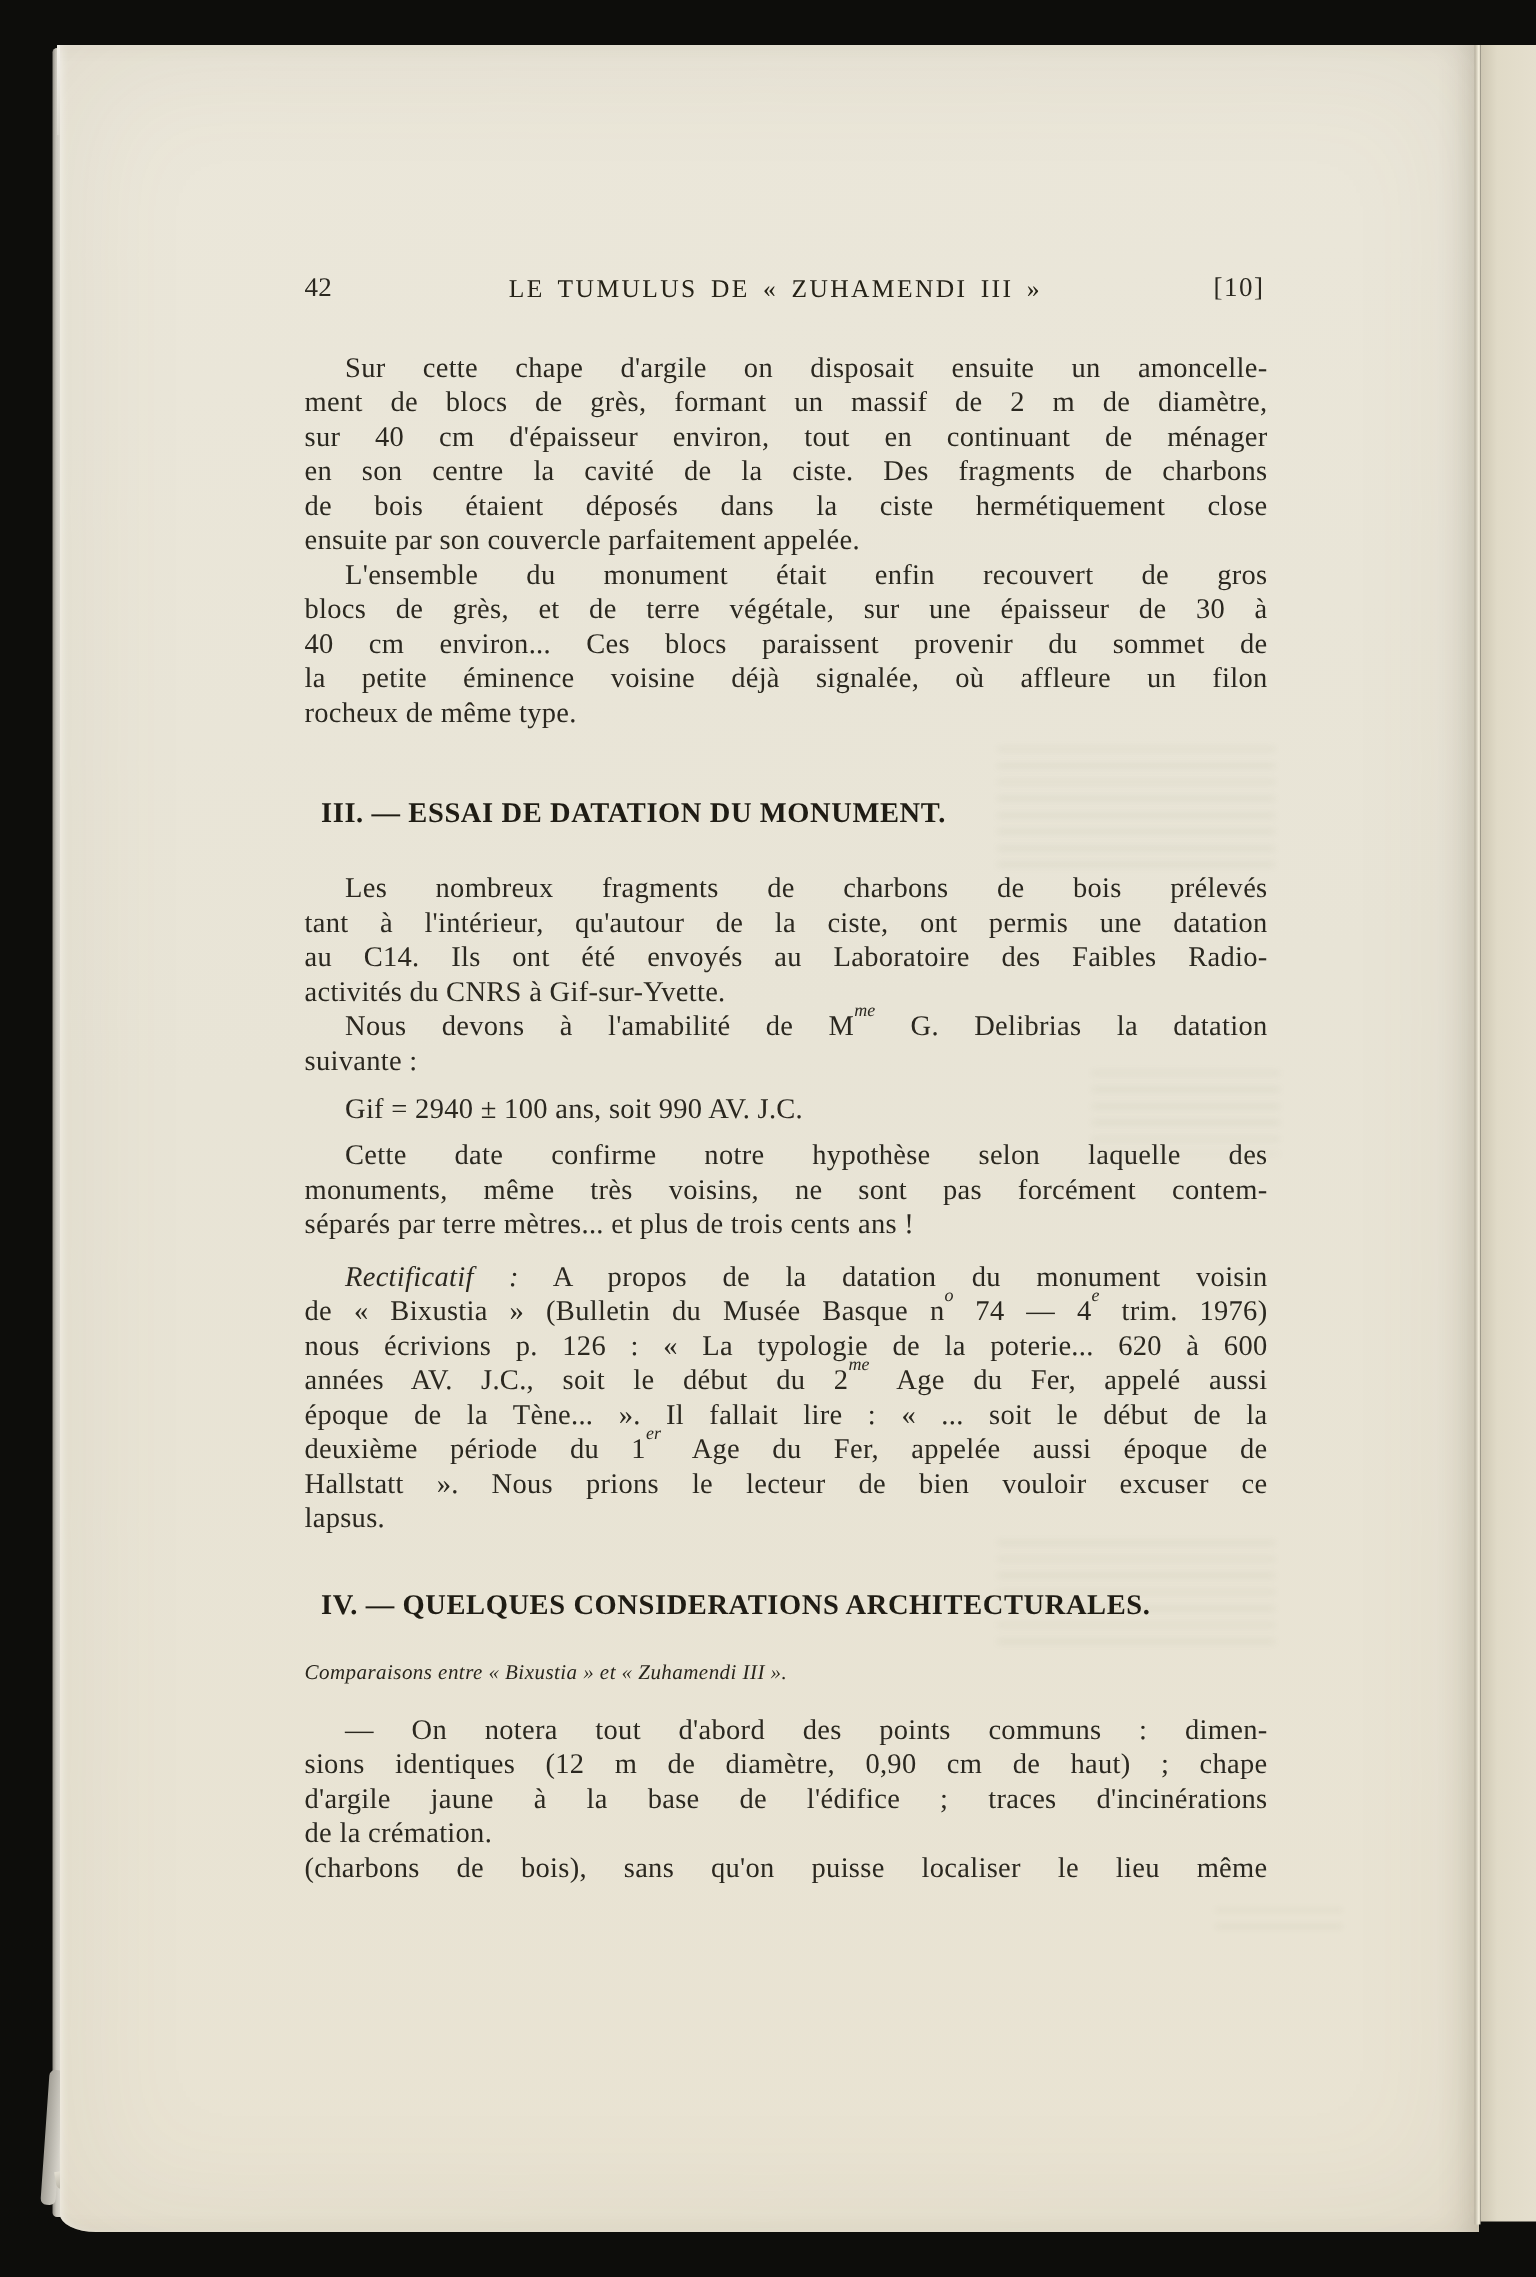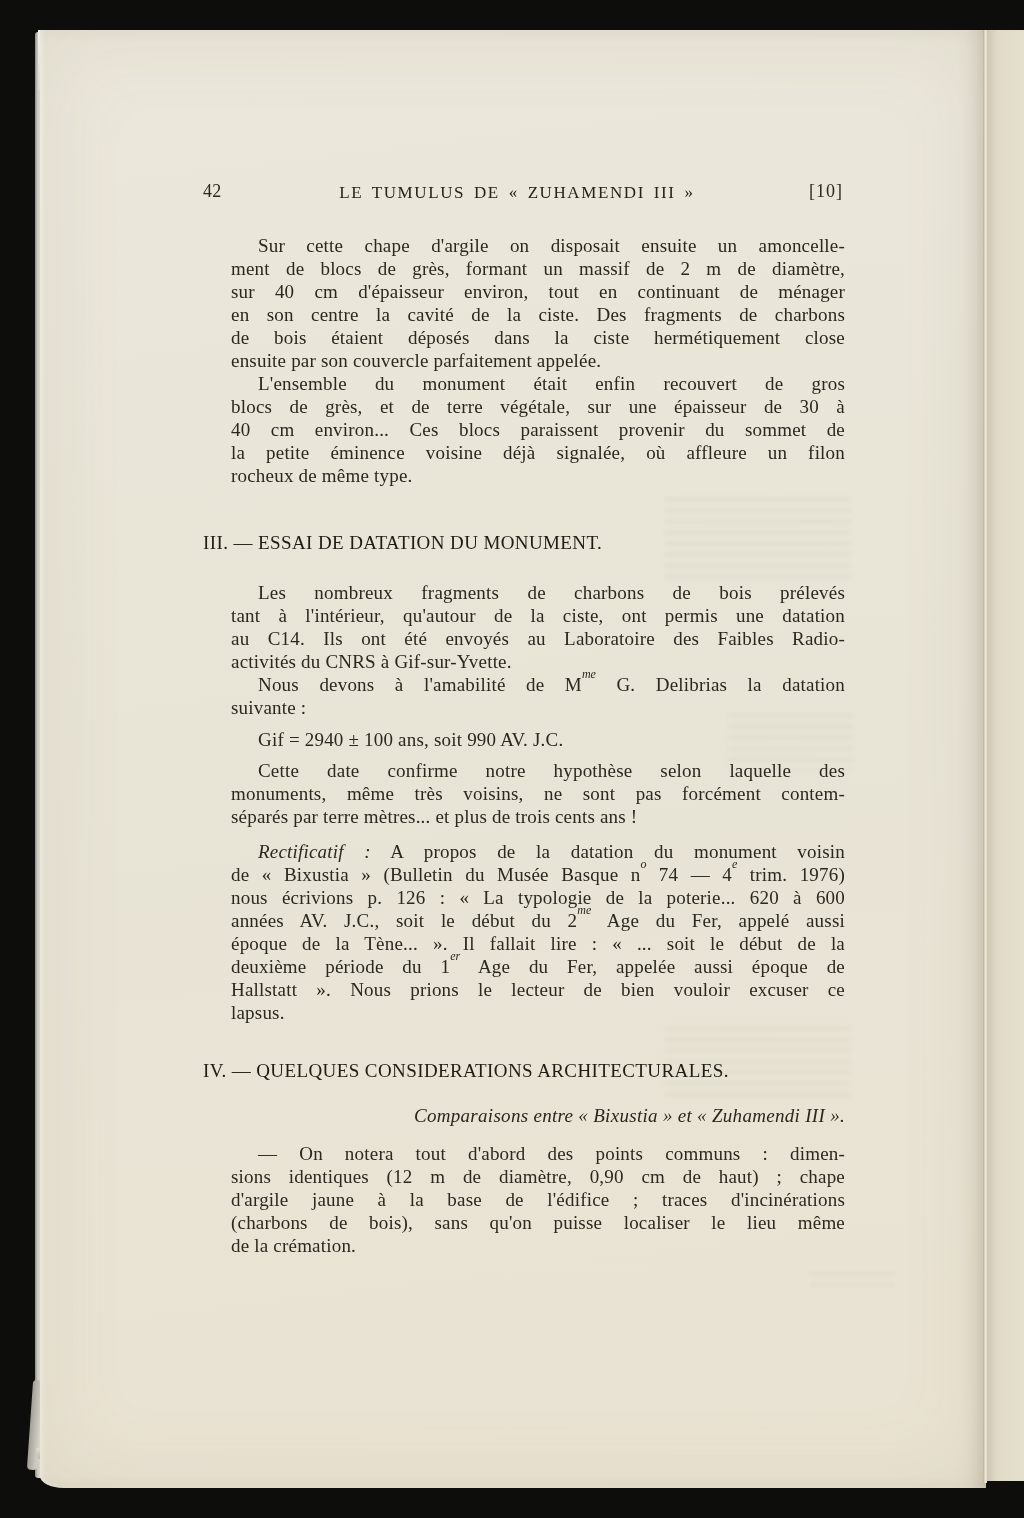--- a/index.html
+++ b/index.html
@@ -74,32 +74,32 @@
   .running-head .title{
     position:absolute;left:50%;top:1px;transform:translateX(-52%);
     white-space:nowrap;font-size:17px;letter-spacing:1.6px;word-spacing:3px;
     color:#262318;
   }
   .running-head .colnum{position:absolute;right:2px;top:0;letter-spacing:1px;}
   
   .blk{margin:0;}
   .line{
     min-height:23px;
-    text-align:justify;text-align-last:justify;margin-left:28px;
+    text-align:justify;text-align-last:justify;
   }
   .line.last{text-align-last:auto;}
   .line.first{text-indent:27px;}
   sup{font-size:12px;line-height:0;position:relative;top:-6px;letter-spacing:0;font-style:italic;}
   h2.heading{
-    font-size:19px;font-weight:normal;letter-spacing:.4px;
-    color:#1f1c14;margin:0;line-height:24px;
+    font-size:19px;font-weight:bold;letter-spacing:.4px;
+    color:#1f1c14;margin:11px;line-height:24px;
   }
   h2.subheading{
-    font-size:19px;font-weight:normal;font-style:italic;
-    text-align:right;color:#29261d;margin:0;line-height:23px;letter-spacing:.3px;
+    font-size:14px;font-weight:normal;font-style:italic;
+    text-align:left;color:#29261d;margin:0;line-height:23px;letter-spacing:.3px;
   }
   .blk[data-name="section-heading-iii"]{margin-top:44px;margin-bottom:26px;}
   .blk[data-name="section-heading-iv"]{margin-top:35px;}
   .blk[data-name="comparison-subheading"]{margin-top:21px;}
   .blk[data-name="dating-result-line"]{margin-top:9px;margin-bottom:8px;}
   .blk[data-name="rectificatif-paragraph"]{margin-top:12px;}
   .blk[data-name="paragraph-7"]{margin-top:15px;}
 </style>
 </head>
 <body data-name="scanner-background">
@@ -166,22 +166,22 @@
             <div class="line" data-name="text-line">deuxième période du 1<sup>er</sup> Age du Fer, appelée aussi époque de</div>
             <div class="line" data-name="text-line">Hallstatt ». Nous prions le lecteur de bien vouloir excuser ce</div>
             <div class="line last" data-name="text-line">lapsus.</div>
           </div>
           <h2 class="blk heading" data-name="section-heading-iv">IV. — QUELQUES CONSIDERATIONS ARCHITECTURALES.</h2>
           <h2 class="blk subheading" data-name="comparison-subheading">Comparaisons entre « Bixustia » et « Zuhamendi III ».</h2>
           <div class="blk para" data-name="paragraph-7">
             <div class="line first" data-name="text-line">— On notera tout d'abord des points communs : dimen-</div>
             <div class="line" data-name="text-line">sions identiques (12 m de diamètre, 0,90 cm de haut) ; chape</div>
             <div class="line" data-name="text-line">d'argile jaune à la base de l'édifice ; traces d'incinérations</div>
+            <div class="line last" data-name="text-line">de la crémation.</div>
             <div class="line" data-name="text-line">(charbons de bois), sans qu'on puisse localiser le lieu même</div>
-            <div class="line last" data-name="text-line">de la crémation.</div>
           </div>
         </div>
     </div>
   </div>
 
   <div class="fold-line" data-name="page-fold"></div>
   <div class="next-page" data-name="facing-page-edge"></div>
 </div>
 
 </body></html>

